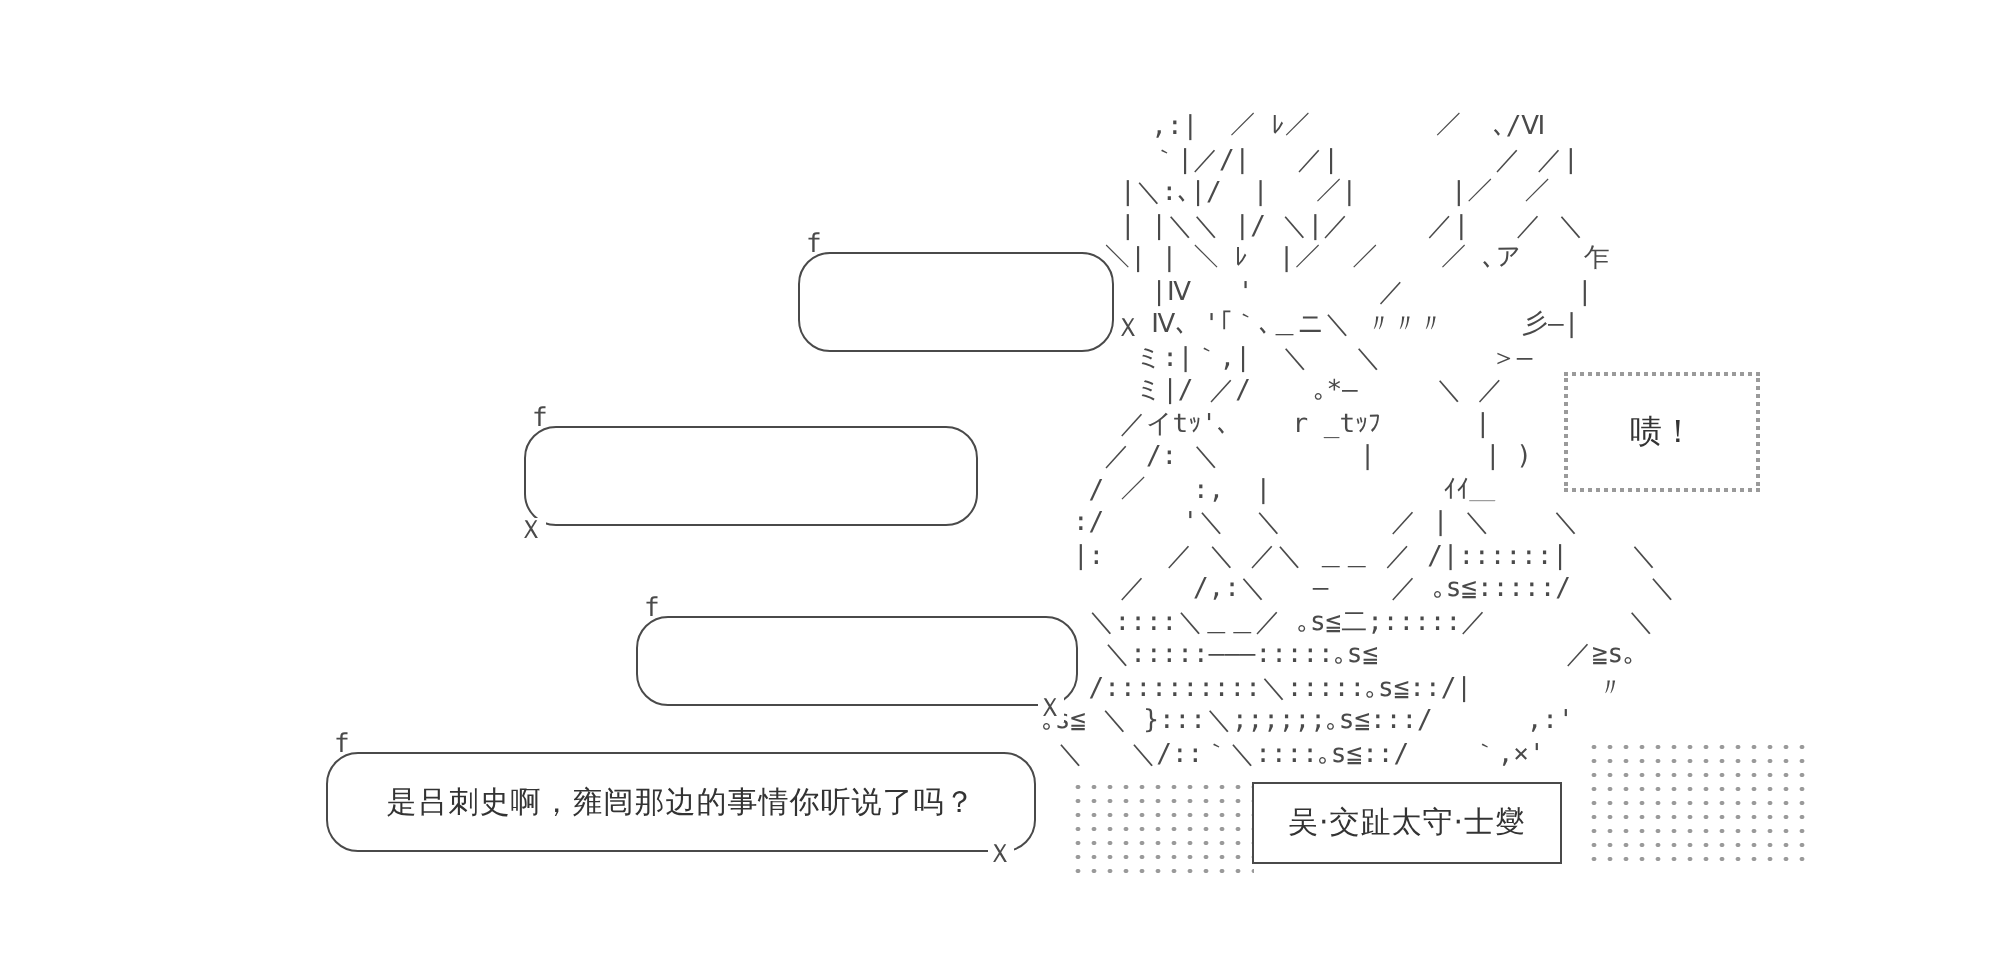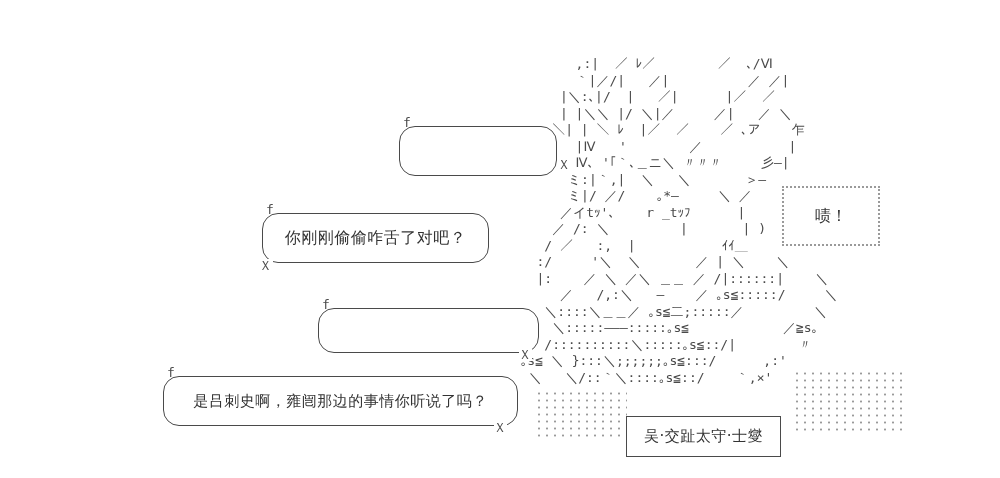--- a/index.html
+++ b/index.html
@@ -52,21 +52,21 @@
   .dots{
     position:absolute;
     background-image:radial-gradient(#9a9a9a 1px,transparent 1.4px);
     background-size:8px 7px;z-index:1;
   }
   .dots-left{left:535px;top:390px;width:92px;height:50px;}
   .dots-right{left:793px;top:370px;width:114px;height:64px;}
 
   
   .nameplate{
-    position:absolute;left:626px;top:416px;width:153px;height:39px;
+    position:absolute;left:626px;top:391px;width:153px;height:39px;
     border:1.5px solid #4a4a4a;background:#ffffff;
     display:flex;align-items:center;justify-content:center;
     font-size:15px;color:#333333;letter-spacing:0.5px;z-index:6;
   }
 </style>
 </head>
 <body>
 
 <div class="canvas">
 
@@ -94,21 +94,20 @@
   <div class="dots dots-left"></div>
   <div class="dots dots-right"></div>
 
   <div class="bubble b1">
     <span class="deco-f">f</span>
     <span class="tail tail-b1">Ｘ</span>
   </div>
 
   <div class="bubble b2">
     <span class="deco-f">f</span>
-    <span>你刚刚偷偷咋舌了对吧？</span>
     <span class="tail tail-b2">Ｘ</span>
   </div>
 
   <div class="bubble b3">
     <span class="deco-f">f</span>
     <span class="tail tail-b3">Ｘ</span>
   </div>
 
   <div class="bubble b4">
     <span class="deco-f">f</span>

